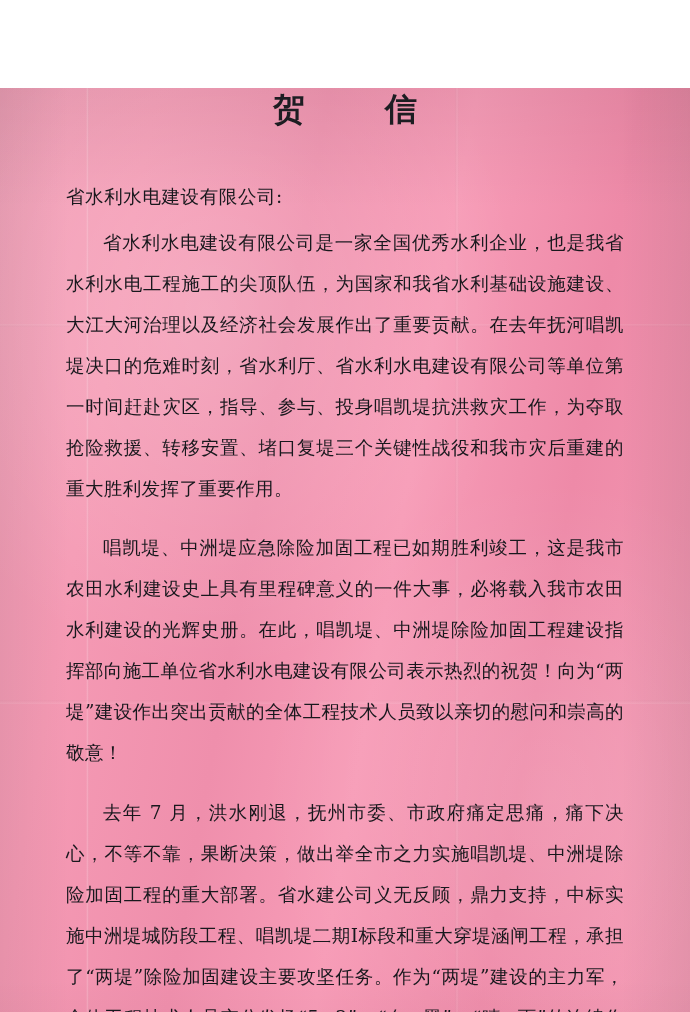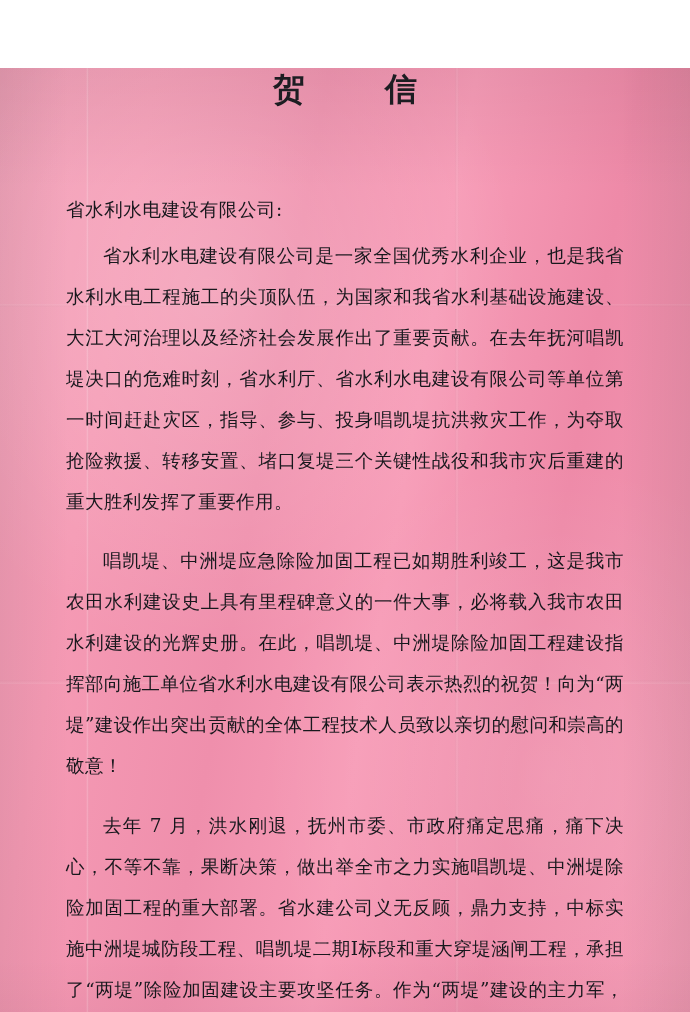--- a/index.html
+++ b/index.html
@@ -61,26 +61,26 @@
     padding: 0 66px;
     box-sizing: border-box;
   }
   .doc-title {
     text-align: center;
     font-size: 32px;
     font-weight: bold;
     letter-spacing: 24px;
     text-indent: 24px;
     color: #1d1d22;
-    margin-top: 68px;
+    margin-top: 88px;
     margin-bottom: 0;
     font-family: "DejaVu Serif", "Liberation Serif", serif;
   }
   .salutation {
-    margin-top: 84px;
+    margin-top: 51px;
     font-size: 18.5px;
     line-height: 1.55;
     color: #18181d;
     letter-spacing: 0.6px;
   }
   .para {
     margin-top: 12px;
     font-size: 18.5px;
     line-height: 41px;
     color: #18181d;

